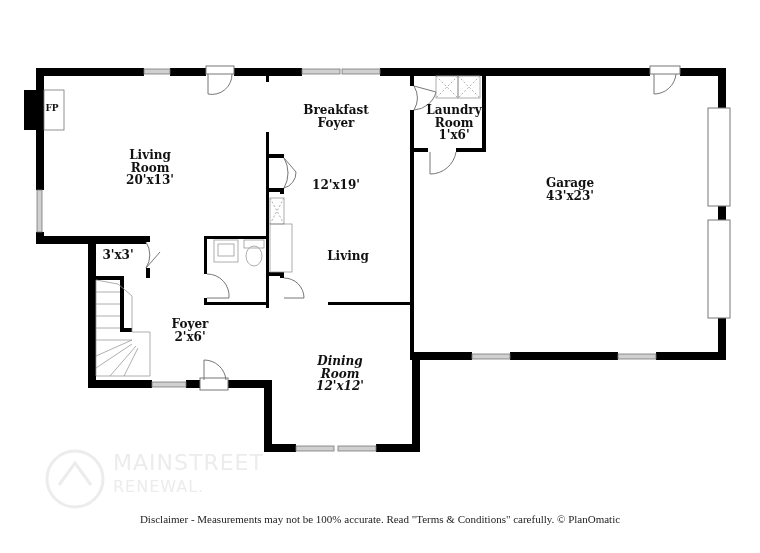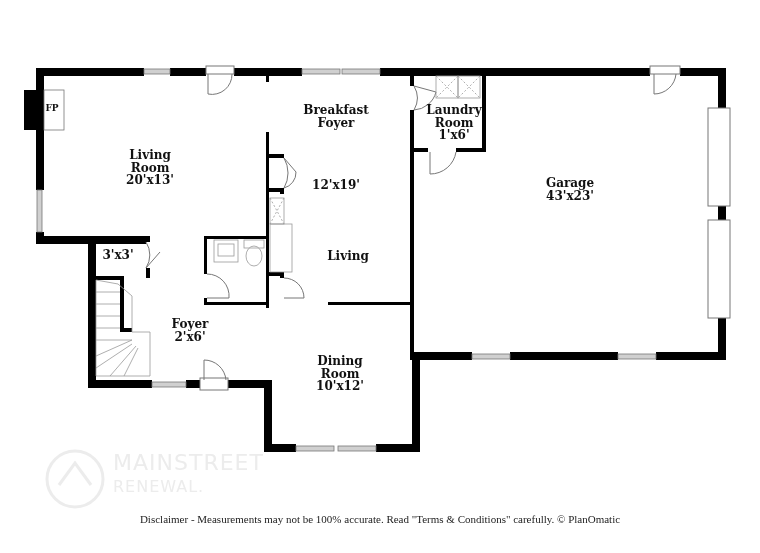--- a/index.html
+++ b/index.html
@@ -163,24 +163,24 @@
   <span>43'x23'</span>
 </div>
 
 <div class="lbl big" style="left:94px;top:249px;width:48px;">3'x3'</div>
 
 <div class="lbl big" style="left:152px;top:318px;width:76px;">
   <span>Foyer</span>
   <span>2'x6'</span>
 </div>
 
-<div class="lbl big" style="left:300px;top:355px;width:80px;">
+<div class="lbl big" style="left:300px;top:355px;width:80px;font-style:italic;">
   <span>Dining</span>
   <span>Room</span>
-  <span>10'x12'</span>
+  <span>12'x12'</span>
 </div>
 
 <div class="lbl fp" style="left:40px;top:104px;width:24px;">FP</div>
 
 <div class="watermark">
   <svg width="62" height="66" viewBox="0 0 62 66">
     <circle cx="30" cy="34" r="28" fill="none" stroke="#ececec" stroke-width="3"></circle>
     <path d="M14 40 L30 18 L46 40" fill="none" stroke="#ececec" stroke-width="3"></path>
   </svg>
   <div class="wm-text1">MAINSTREET</div>

